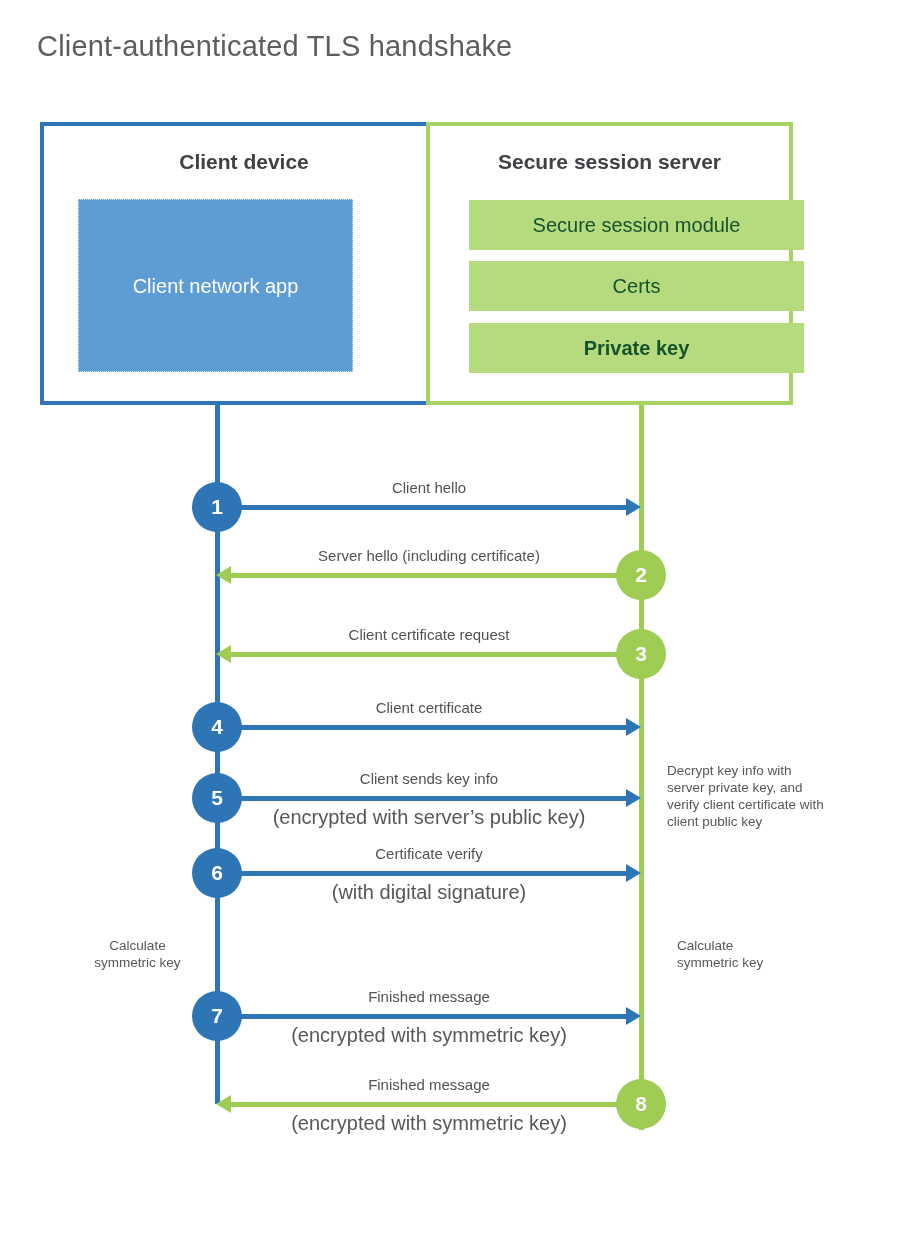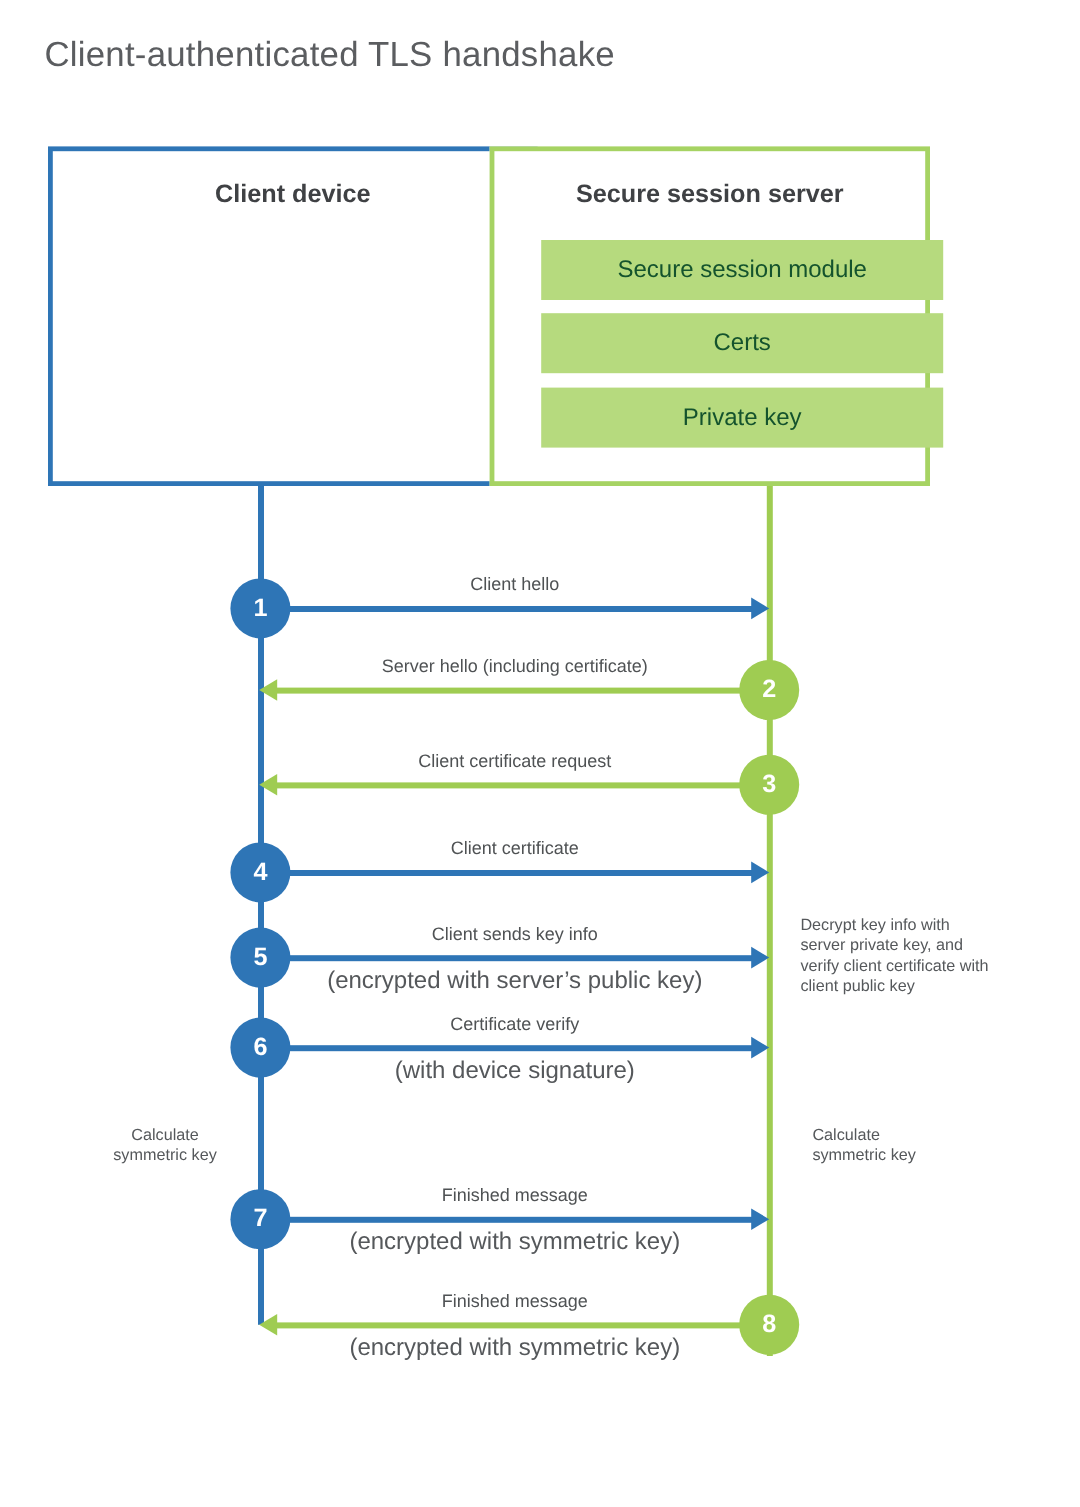--- a/index.html
+++ b/index.html
@@ -14,28 +14,28 @@
   }
   html,body{margin:0;padding:0;background:#ffffff;}
   body{font-family:"Liberation Sans","DejaVu Sans",sans-serif;}
   .canvas{position:relative;width:900px;height:1256px;background:#ffffff;overflow:hidden;}
 
   .diagram-title{position:absolute;left:37px;top:30px;font-size:29px;font-weight:300;color:#5b5d60;letter-spacing:.2px;}
 
   
   .actor-box{position:absolute;top:122px;height:283px;box-sizing:border-box;background:#fff;}
   .client-box{left:40px;width:408px;border:4px solid var(--blue);}
-  .server-box{left:408px;width:367px;border:4px solid var(--green-border);}
+  .server-box{left:426px;width:367px;border:4px solid var(--green-border);}
   .actor-title{margin-top:24px;text-align:center;font-size:21px;font-weight:bold;color:var(--text-dark);}
   .app-box{position:absolute;left:34px;top:73px;width:275px;height:173px;background:var(--blue-fill);
     border:1px dotted #d3e3f3;box-sizing:border-box;display:flex;align-items:center;justify-content:center;}
   .app-box span{display:block;max-width:170px;text-align:center;color:#ffffff;font-size:20px;line-height:1.5;}
   .server-bar{position:absolute;left:39px;width:335px;height:50px;background:var(--green-fill);
     display:flex;align-items:center;justify-content:center;color:#14532d;font-size:20px;}
-  .bar-1{top:74px;} .bar-2{top:135px;} .bar-3{top:197px;}
+  .bar-1{top:74px;} .bar-2{top:135px;} .bar-3{top:197px;font-weight:bold;}
 
   
   .lifeline{position:absolute;width:5px;}
   .client-line{left:215px;top:405px;height:699px;background:var(--blue);}
   .server-line{left:639px;top:405px;height:725px;background:var(--green);}
 
   
   .hline{position:absolute;height:5px;}
   .hline.blue{background:var(--blue);left:217px;width:411px;}
   .hline.green{background:var(--green);left:230px;width:411px;}
@@ -59,20 +59,23 @@
 </style>
 </head>
 <body>
 
 <div class="canvas">
 
   <div class="diagram-title">Client-authenticated TLS handshake</div>
 
   <div class="actor-box client-box">
     <div class="actor-title">Client device</div>
+    <div class="app-box">
+      <span>Client network app</span>
+    </div>
   </div>
 
   <div class="actor-box server-box">
     <div class="actor-title">Secure session server</div>
     <div class="server-bar bar-1">Secure session module</div>
     <div class="server-bar bar-2">Certs</div>
     <div class="server-bar bar-3">Private key</div>
   </div>
 
   <div class="lifeline client-line"></div>
@@ -110,21 +113,21 @@
   <div class="hline blue" style="top:796px"></div>
   <div class="head right" style="top:789px"></div>
   <div class="msg-sub" style="top:808px">(encrypted with server’s public key)</div>
   <div class="circle blue" style="top:773px">
     <span>5</span>
   </div>
 
   <div class="msg-label" style="top:842px">Certificate verify</div>
   <div class="hline blue" style="top:871px"></div>
   <div class="head right" style="top:864px"></div>
-  <div class="msg-sub" style="top:883px">(with device signature)</div>
+  <div class="msg-sub" style="top:883px">(with digital signature)</div>
   <div class="circle blue" style="top:848px">
     <span>6</span>
   </div>
 
   <div class="side-note note-decrypt">Decrypt key info with server private key, and verify client certificate with client public key</div>
   <div class="side-note note-calc-left">Calculate symmetric key</div>
   <div class="side-note note-calc-right">Calculate symmetric key</div>
 
   <div class="msg-label" style="top:985px">Finished message</div>
   <div class="hline blue" style="top:1014px"></div>

